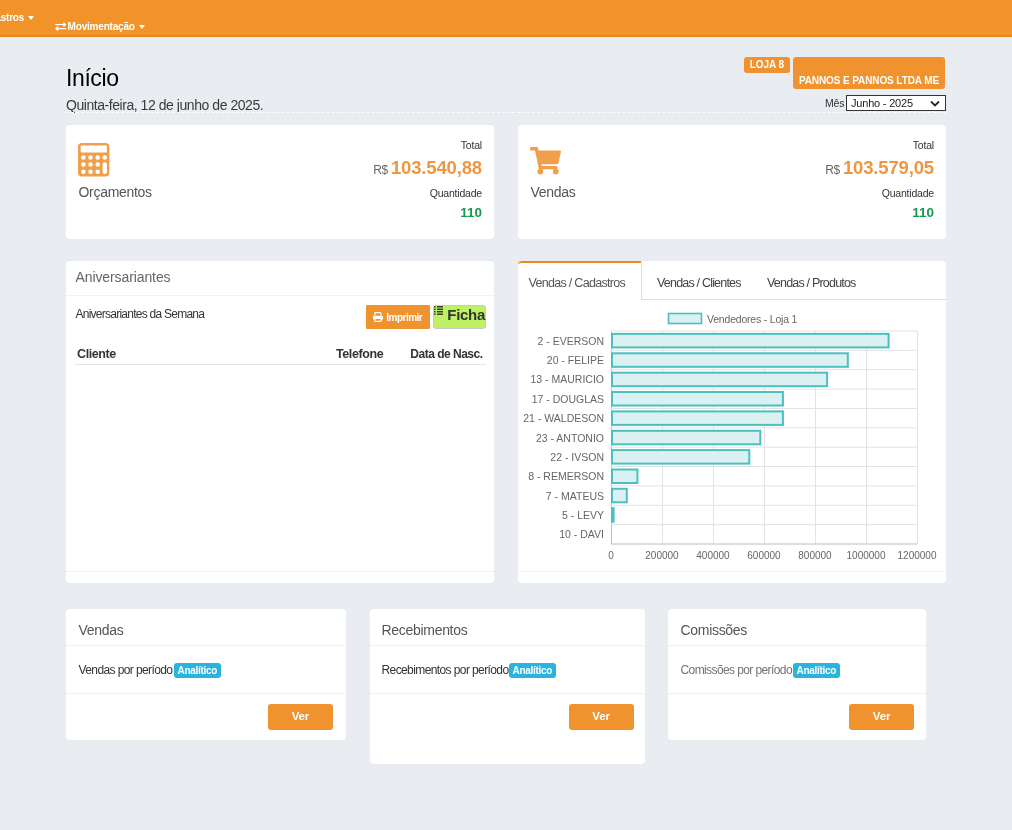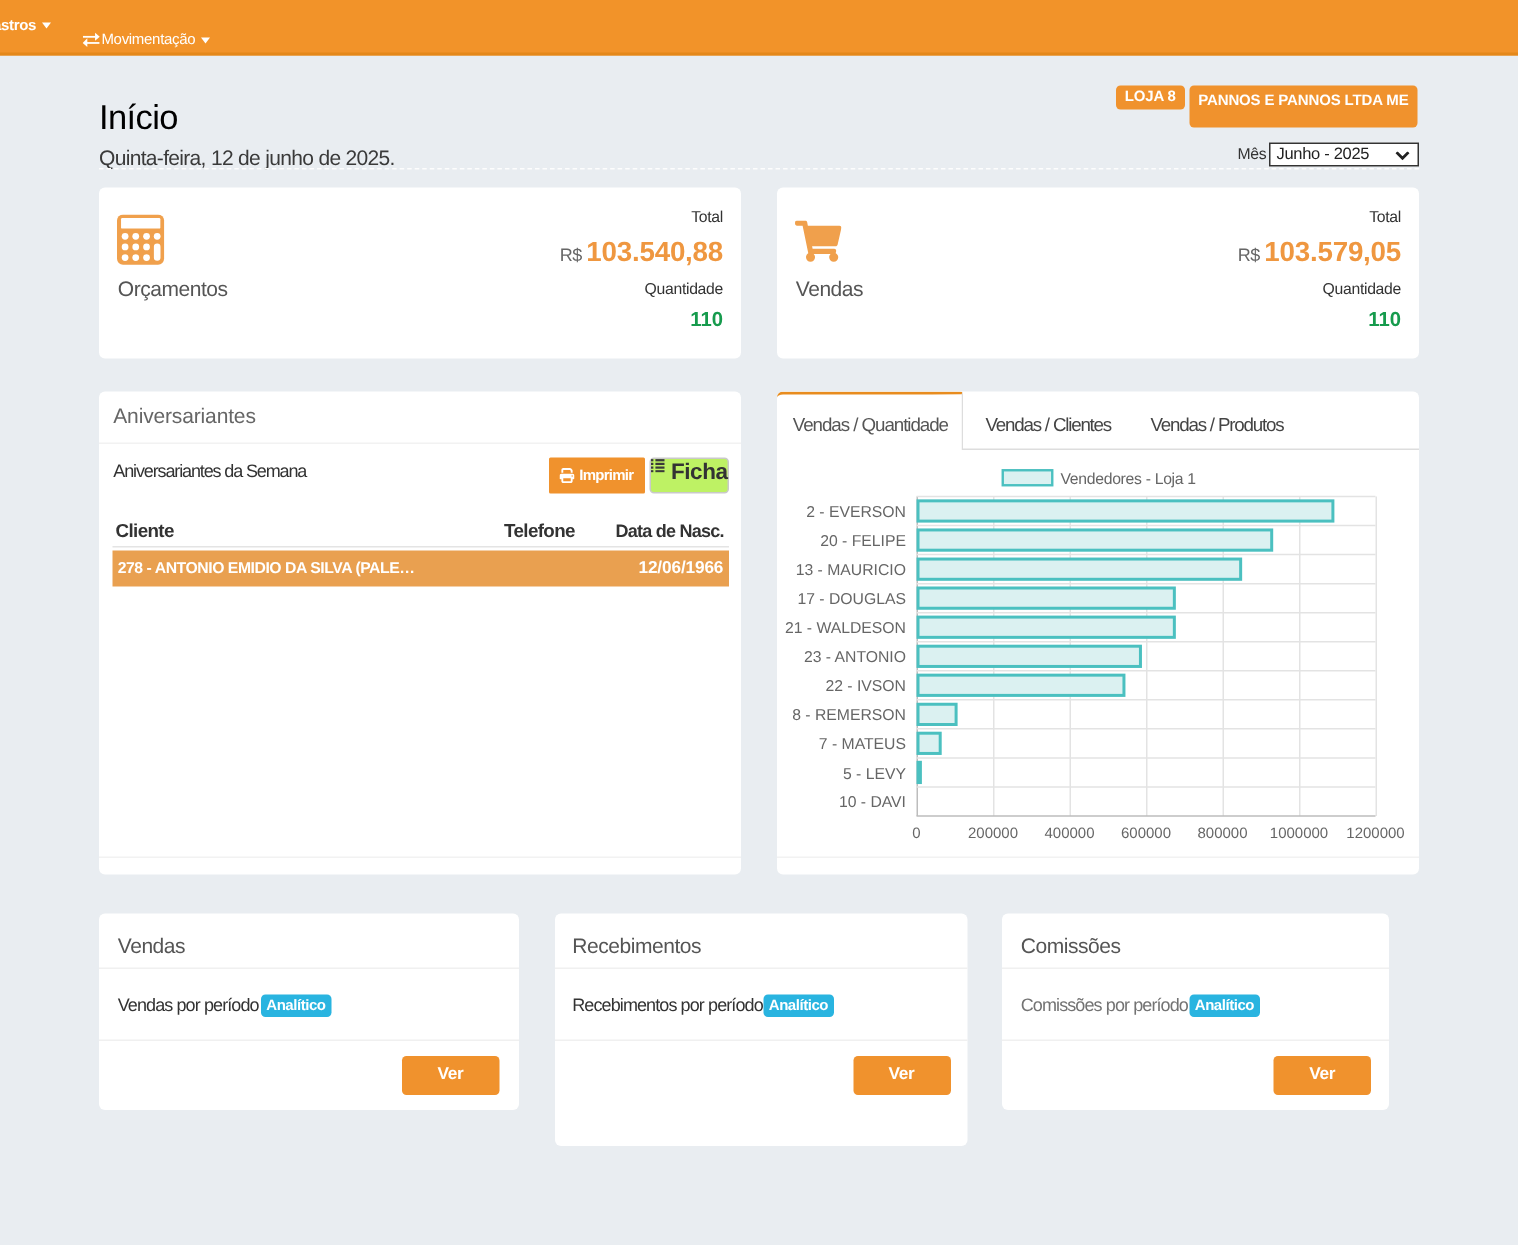--- a/index.html
+++ b/index.html
@@ -4,34 +4,34 @@
 * { margin:0; padding:0; box-sizing:border-box; }
 html,body { width:1012px; height:830px; background:#e9edf1; font-family:"Liberation Sans",sans-serif; position:relative; overflow:hidden; }
 .abs { position:absolute; }
 .card { position:absolute; background:#fff; border-radius:4px; }
 .caret { display:inline-block; width:0; height:0; border-left:3.5px solid transparent; border-right:3.5px solid transparent; border-top:4px solid #fff; vertical-align:middle; margin-left:4px; }
 </style></head>
 <body>
 
 <div class="abs" style="left:0;top:0;width:1012px;height:37px;background:#f29329;border-bottom:2px solid #e4881a;overflow:hidden">
   <div class="abs" style="left:-23px;top:0;height:35px;line-height:35px;color:#fff;font-size:10px;font-weight:bold;letter-spacing:-0.2px;white-space:nowrap">Cadastros<span class="caret"></span></div>
-  <div class="abs" style="left:55px;top:0;height:53px;line-height:35px;color:#fff;font-size:10px;font-weight:normal;letter-spacing:-0.2px;white-space:nowrap;display:flex;align-items:center"><svg width="11.6" height="10.4" viewBox="0 0 11.6 10.4" style="margin-right:1px">
+  <div class="abs" style="left:55px;top:0;height:53px;line-height:35px;color:#fff;font-size:10px;font-weight:bold;letter-spacing:-0.2px;white-space:nowrap;display:flex;align-items:center"><svg width="11.6" height="10.4" viewBox="0 0 11.6 10.4" style="margin-right:1px">
         <g fill="#fff">
 <rect x="0.3" y="2.95" width="8.4" height="1.2"></rect>
 <polygon points="8.4,0.9 11.5,3.55 8.4,6.2"></polygon>
 <rect x="2.9" y="7.05" width="8.4" height="1.2"></rect>
 <polygon points="3.2,4.55 0.1,7.65 3.2,10.3"></polygon>
 </g>
       </svg>Movimentação<span class="caret"></span></div>
 </div>
 
 <div class="abs" style="left:66px;top:65px;font-size:23px;color:#000000;letter-spacing:-0.4px">Início</div>
 <div class="abs" style="top:57px;left:745px;width:200px;display:flex;gap:3px;justify-content:flex-end">
   <span style="background:#f0922d;color:#fff;font-size:10px;font-weight:bold;border-radius:3px;height:16px;line-height:16px;padding:0 6px;letter-spacing:-0.1px;white-space:nowrap">LOJA 8</span>
-  <span style="background:#f0922d;color:#fff;font-size:10px;font-weight:bold;border-radius:3px;height:28px;line-height:16px;padding:3px 6px;letter-spacing:-0.1px;white-space:nowrap">PANNOS E PANNOS LTDA ME</span>
+  <span style="background:#f0922d;color:#fff;font-size:10px;font-weight:bold;border-radius:3px;height:16px;line-height:16px;padding:16px 6px;letter-spacing:-0.1px;white-space:nowrap">PANNOS E PANNOS LTDA ME</span>
 </div>
 <div class="abs" style="left:66px;top:96.5px;font-size:14px;color:#3a3a3a;letter-spacing:-0.45px">Quinta-feira, 12 de junho de 2025.</div>
 <div class="abs" style="left:825px;top:97px;font-size:10.5px;color:#333;letter-spacing:-0.2px">Mês</div>
 <div class="abs" style="left:846px;top:94.5px;width:100px;height:16px;background:#fff;border:1px solid #333;font-size:11px;color:#222;line-height:14px;padding-left:4px;letter-spacing:-0.2px">Junho - 2025<svg width="10" height="6" viewBox="0 0 10 6" style="position:absolute;right:5px;top:5px">
       <path d="M1 0.5 L5 4.5 L9 0.5" fill="none" stroke="#222" stroke-width="1.8"></path>
     </svg></div>
 <div class="abs" style="left:66px;top:112px;width:880px;border-top:1px dashed #fdfdfd"></div>
 
 <div class="card" style="left:66px;top:125px;width:428px;height:114px">
   <svg width="31.4" height="33.5" viewBox="0 0 31.4 33.5" style="position:absolute;left:12.3px;top:18px">
@@ -84,30 +84,26 @@
 <rect x="0" y="5" width="1.6" height="1.5"></rect>
           <rect x="3" y="5" width="7" height="1.5"></rect>
 <rect x="0" y="7.5" width="1.6" height="1.5"></rect>
           <rect x="3" y="7.5" width="7" height="1.5"></rect>
 </g>
       </svg>Ficha</div>
   <div class="abs" style="left:11px;top:86px;font-size:12.5px;font-weight:bold;color:#333;letter-spacing:-0.4px">Cliente</div>
   <div class="abs" style="left:270px;top:86px;font-size:12.5px;font-weight:bold;color:#333;letter-spacing:-0.4px">Telefone</div>
   <div class="abs" style="right:11.5px;top:86px;font-size:12px;font-weight:bold;color:#333;letter-spacing:-0.5px">Data de Nasc.</div>
   <div class="abs" style="left:9px;top:103px;width:411px;border-top:1px solid #e4e4e4"></div>
-  <div class="abs" style="left:9px;top:106px;width:411px;height:24px;background:#e9a050;color:#fff;font-weight:bold;font-size:10.5px;letter-spacing:-0.3px">
-    <span class="abs" style="left:3.5px;top:6px;white-space:nowrap">278 - ANTONIO EMIDIO DA SILVA (PALE…</span>
-    <span class="abs" style="right:3.8px;top:5.5px;font-size:11.5px;letter-spacing:-0.1px">12/06/1966</span>
-  </div>
   <div class="abs" style="left:0;top:310px;width:428px;border-top:1px solid #f2f2f2"></div>
 </div>
 
 <div class="card" style="left:518px;top:261px;width:428px;height:322px">
   <div class="abs" style="left:0;top:0;width:124px;height:38.5px;border-top:2.5px solid #e88c1e;border-right:1px solid #ddd;border-radius:4px 2px 0 0;background:#fff"></div>
-  <div class="abs" style="left:10.5px;top:15px;font-size:12.5px;color:#555;letter-spacing:-0.7px">Vendas / Quantidade</div>
+  <div class="abs" style="left:10.5px;top:15px;font-size:12.5px;color:#555;letter-spacing:-0.7px">Vendas / Cadastros</div>
   <div class="abs" style="left:139px;top:15px;font-size:12.5px;color:#444;letter-spacing:-0.8px">Vendas / Clientes</div>
   <div class="abs" style="left:249px;top:15px;font-size:12.5px;color:#444;letter-spacing:-0.8px">Vendas / Produtos</div>
   <div class="abs" style="left:124px;top:38px;width:304px;border-top:1px solid #ddd"></div>
   <svg width="428" height="270" viewBox="0 0 428 270" style="position:absolute;left:0;top:38px;font-family:'Liberation Sans',sans-serif">
 <rect x="150.5" y="14.5" width="33" height="10" fill="#dbf1f1" stroke="#4bc0c0" stroke-width="1.6"></rect>
 <text x="189" y="23.5" font-size="10.5" letter-spacing="-0.2" fill="#666">Vendedores - Loja 1</text>
 <line x1="93.5" y1="32.0" x2="93.5" y2="245.0" stroke="#bdbdbd" stroke-width="1"></line>
 <line x1="144.5" y1="32.0" x2="144.5" y2="245.0" stroke="#e3e3e3" stroke-width="1"></line>
 <line x1="195.5" y1="32.0" x2="195.5" y2="245.0" stroke="#e3e3e3" stroke-width="1"></line>
 <line x1="246.5" y1="32.0" x2="246.5" y2="245.0" stroke="#e3e3e3" stroke-width="1"></line>

